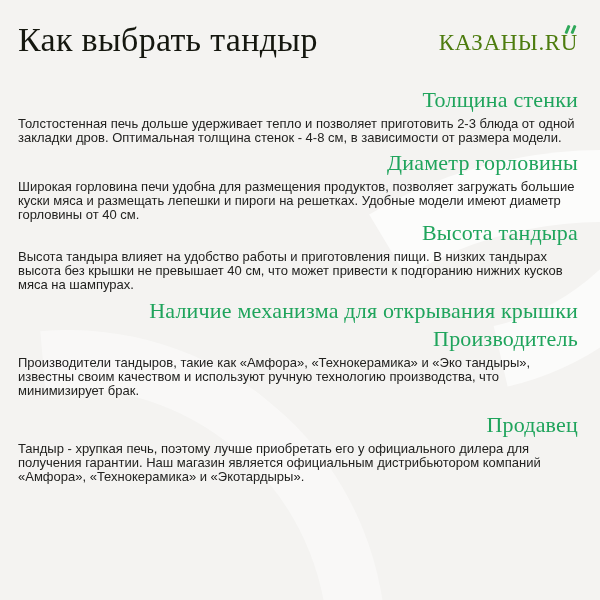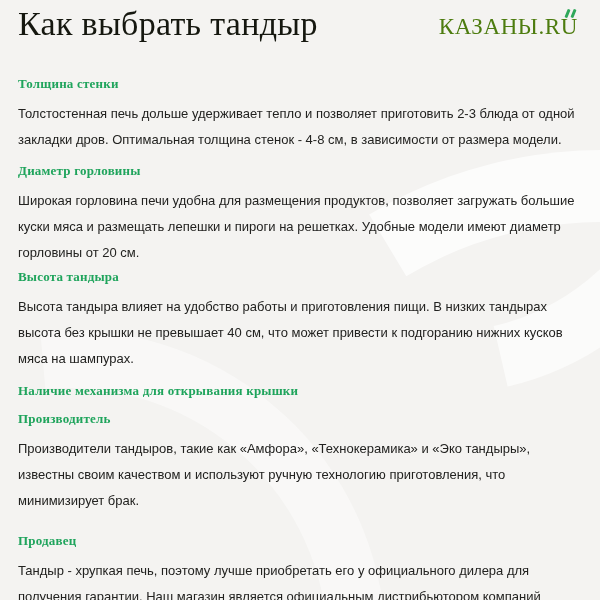--- a/index.html
+++ b/index.html
@@ -31,21 +31,21 @@
     width:520px;height:520px;left:-250px;top:330px;
     border:58px solid transparent;
     border-right-color:rgba(255,255,255,.6);
     border-top-color:rgba(255,255,255,.45);
     transform:rotate(40deg);
   }
   .content{position:relative;z-index:1;}
 
   header{
     display:flex;justify-content:space-between;align-items:flex-start;
-    padding:4px 20px 0 18px;
+    padding:20px 20px 0 18px;
   }
   h1{
     margin:0;
     font-family:"Liberation Serif", serif;
     font-weight:400;
     font-size:34px;line-height:39px;
     letter-spacing:.3px;
     color:#15170f;
   }
   .logo{
@@ -64,31 +64,32 @@
     border-radius:1px;
     transform:rotate(22deg);
     top:-6px;
   }
   .logo .a1{right:3px;}
   .logo .a2{right:9px;}
 
   main{padding:0 22px 0 18px;}
   section p{
     margin:0;
-    font-size:13px;line-height:26px;
+    font-size:13px;line-height:14px;
     color:var(--text-dark,#222220);
     max-width:560px;
   }
   section h2{
     margin:0 0 6px 0;
     font-family:"Liberation Serif", serif;
-    font-weight:700;
-    font-size:13px;line-height:22px;
+    font-weight:400;
+    font-size:22px;line-height:22px;
     color:var(--accent-green,#1fa45c);
     letter-spacing:.2px;
+    text-align:right;
   }
   .s1{margin-top:30px;}
   .s2{margin-top:7px;}
   .s3{margin-top:0;}
   .s4{margin-top:8px;}
   .s5{}
   .s6{margin-top:16px;}
 </style>
 </head>
 <body>
@@ -111,35 +112,35 @@
     </header>
 
     <main>
       <section class="s1">
         <h2>Толщина стенки</h2>
         <p>Толстостенная печь дольше удерживает тепло и позволяет приготовить 2-3 блюда от одной закладки дров. Оптимальная толщина стенок - 4-8 см, в зависимости от размера модели.</p>
       </section>
 
       <section class="s2">
         <h2>Диаметр горловины</h2>
-        <p>Широкая горловина печи удобна для размещения продуктов, позволяет загружать большие куски мяса и размещать лепешки и пироги на решетках. Удобные модели имеют диаметр горловины от 20 см.</p>
+        <p>Широкая горловина печи удобна для размещения продуктов, позволяет загружать большие куски мяса и размещать лепешки и пироги на решетках. Удобные модели имеют диаметр горловины от 40 см.</p>
       </section>
 
       <section class="s3">
         <h2>Высота тандыра</h2>
         <p>Высота тандыра влияет на удобство работы и приготовления пищи. В низких тандырах высота без крышки не превышает 40 см, что может привести к подгоранию нижних кусков мяса на шампурах.</p>
       </section>
 
       <section class="s4">
         <h2>Наличие механизма для открывания крышки</h2>
       </section>
 
       <section class="s5">
         <h2>Производитель</h2>
-        <p>Производители тандыров, такие как «Амфора», «Технокерамика» и «Эко тандыры», известны своим качеством и используют ручную технологию приготовления, что минимизирует брак.</p>
+        <p>Производители тандыров, такие как «Амфора», «Технокерамика» и «Эко тандыры», известны своим качеством и используют ручную технологию производства, что минимизирует брак.</p>
       </section>
 
       <section class="s6">
         <h2>Продавец</h2>
         <p>Тандыр - хрупкая печь, поэтому лучше приобретать его у официального дилера для получения гарантии. Наш магазин является официальным дистрибьютором компаний «Амфора», «Технокерамика» и «Экотардыры».</p>
       </section>
     </main>
   </div>
 </div>
 

